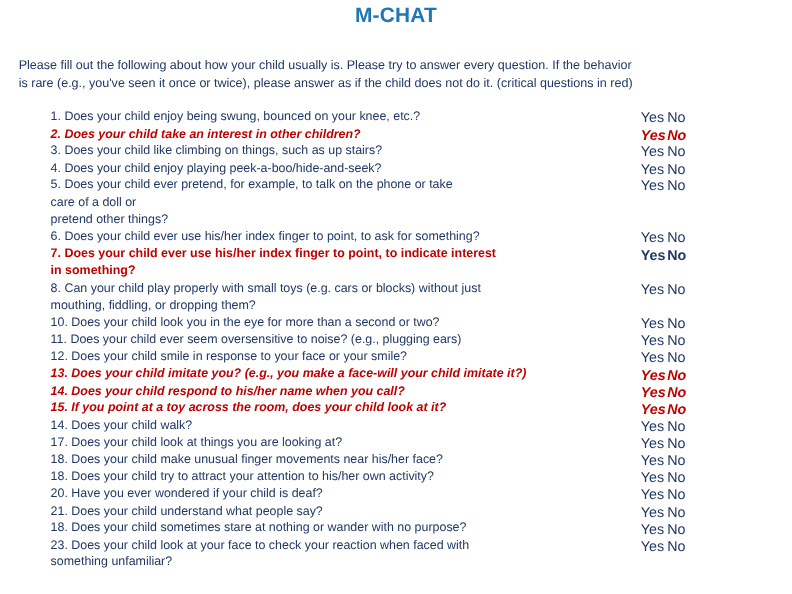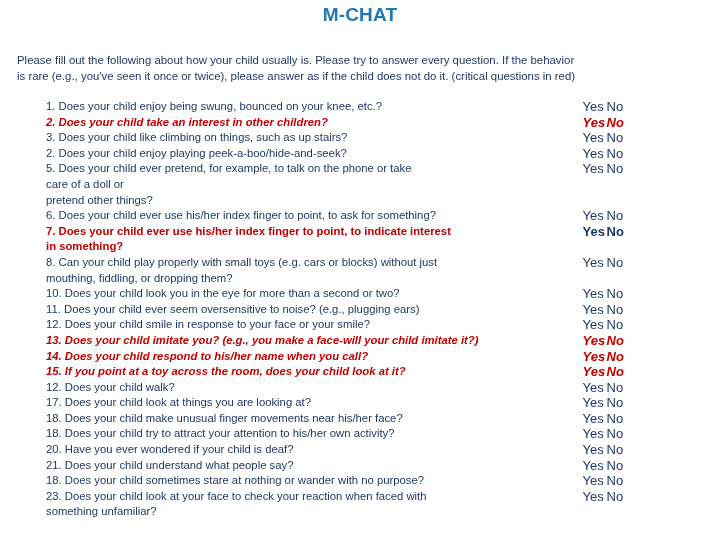--- a/index.html
+++ b/index.html
@@ -117,21 +117,21 @@
         </tr>
         <tr class="critical">
           <td class="q-text">2. Does your child take an interest in other children?</td>
           <td class="q-ans"><span class="yes">Yes</span><span class="no">No</span></td>
         </tr>
         <tr>
           <td class="q-text">3. Does your child like climbing on things, such as up stairs?</td>
           <td class="q-ans"><span class="yes">Yes</span><span class="no">No</span></td>
         </tr>
         <tr>
-          <td class="q-text">2. Does your child enjoy playing peek-a-boo/hide-and-seek?</td>
+          <td class="q-text">4. Does your child enjoy playing peek-a-boo/hide-and-seek?</td>
           <td class="q-ans"><span class="yes">Yes</span><span class="no">No</span></td>
         </tr>
         <tr>
           <td class="q-text">5. Does your child ever pretend, for example, to talk on the phone or take
 care of a doll or
 pretend other things?</td>
           <td class="q-ans"><span class="yes">Yes</span><span class="no">No</span></td>
         </tr>
         <tr>
           <td class="q-text">6. Does your child ever use his/her index finger to point, to ask for something?</td>
@@ -165,21 +165,21 @@
         </tr>
         <tr class="critical">
           <td class="q-text">14. Does your child respond to his/her name when you call?</td>
           <td class="q-ans"><span class="yes">Yes</span><span class="no">No</span></td>
         </tr>
         <tr class="critical">
           <td class="q-text">15. If you point at a toy across the room, does your child look at it?</td>
           <td class="q-ans"><span class="yes">Yes</span><span class="no">No</span></td>
         </tr>
         <tr>
-          <td class="q-text">12. Does your child walk?</td>
+          <td class="q-text">14. Does your child walk?</td>
           <td class="q-ans"><span class="yes">Yes</span><span class="no">No</span></td>
         </tr>
         <tr>
           <td class="q-text">17. Does your child look at things you are looking at?</td>
           <td class="q-ans"><span class="yes">Yes</span><span class="no">No</span></td>
         </tr>
         <tr>
           <td class="q-text">18. Does your child make unusual finger movements near his/her face?</td>
           <td class="q-ans"><span class="yes">Yes</span><span class="no">No</span></td>
         </tr>

